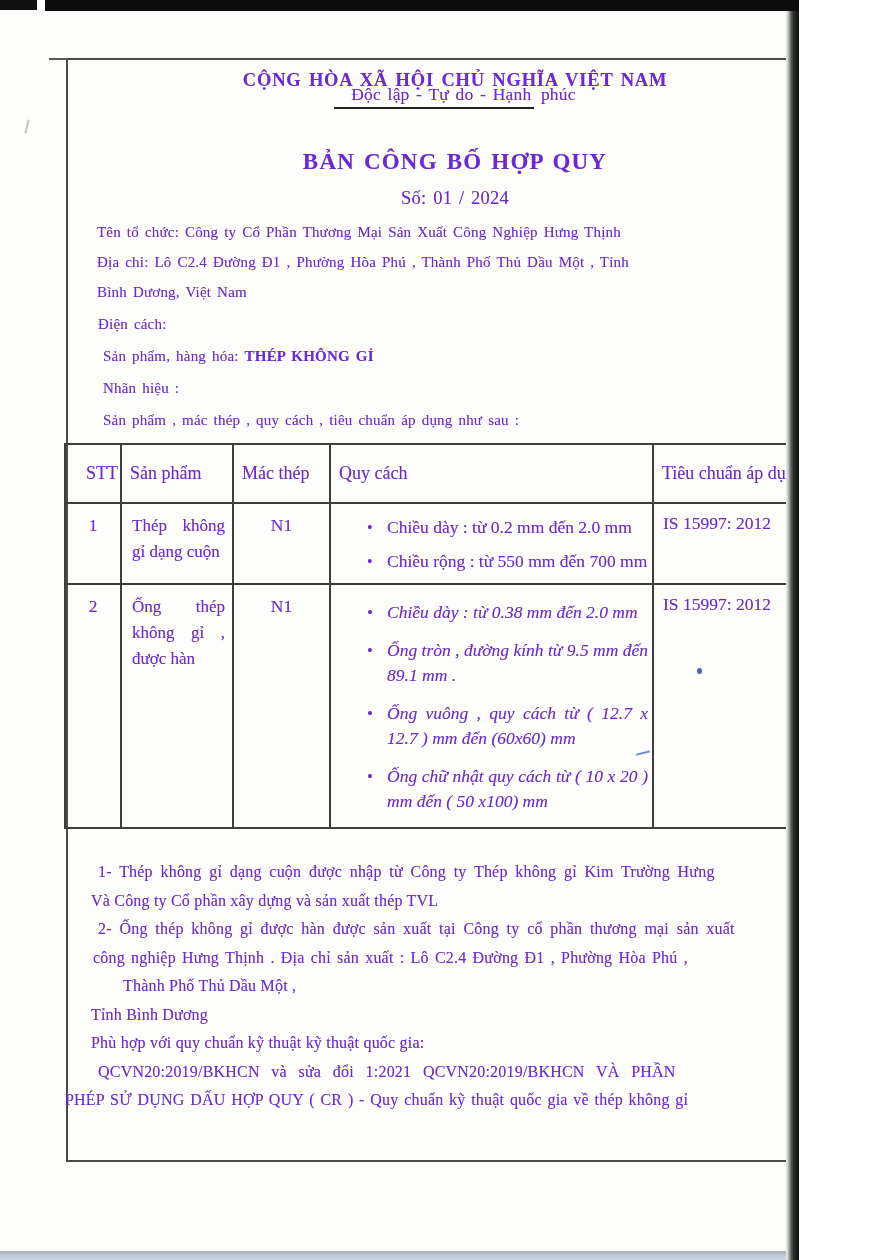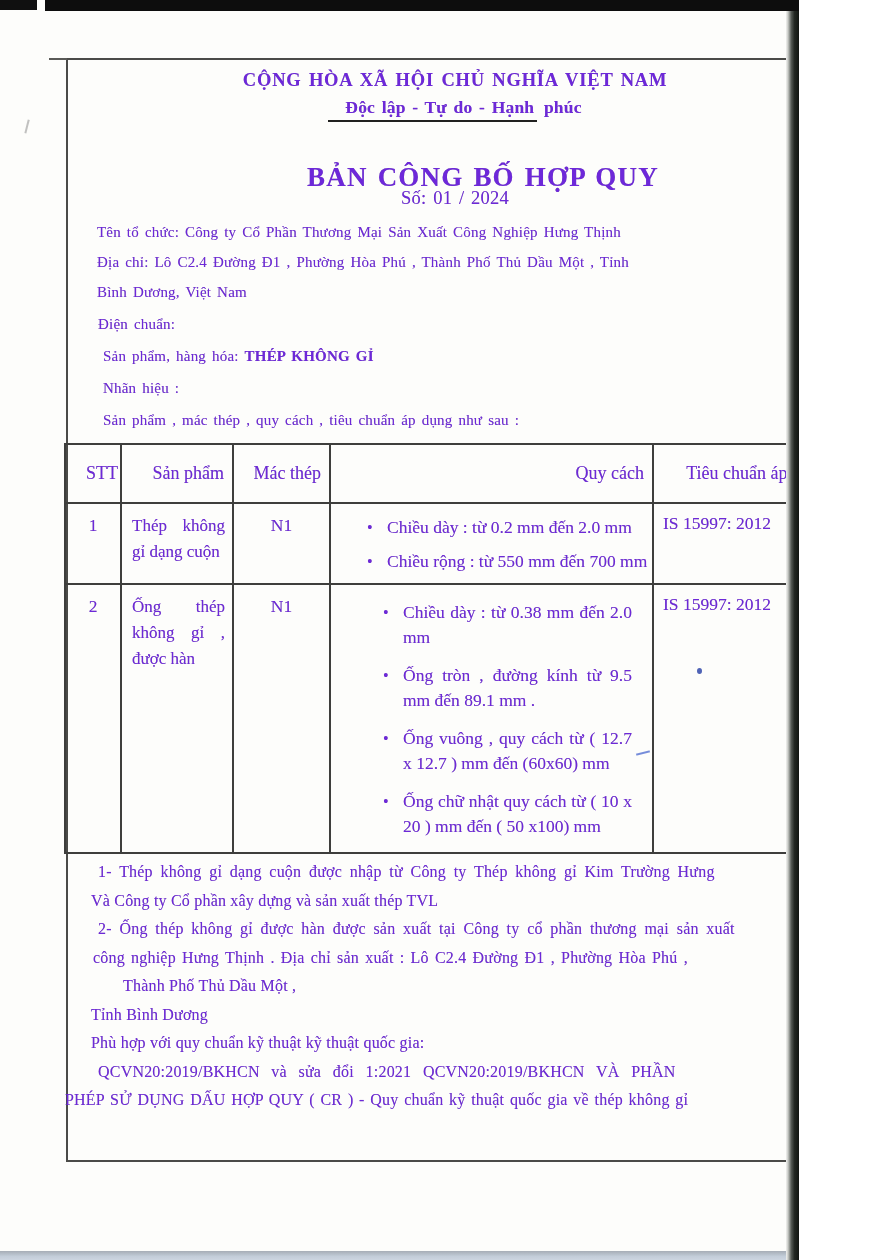--- a/index.html
+++ b/index.html
@@ -28,54 +28,54 @@
     position:absolute; left:66px; top:58px; width:777px; height:1104px;
     border:2px solid #4b4b48;
   }
   .frame-ext { position:absolute; left:49px; top:58px; width:18px; height:2px; background:#5a5a57; }
 
   .txt { position:absolute; font-size:15px; letter-spacing:.2px; word-spacing:2px;
          text-shadow:0 0 .5px rgba(40,40,40,.30); white-space:nowrap; }
   .center { left:67px; width:776px; text-align:center; }
 
   .nat1 { top:70px; font-weight:bold; font-size:18.5px; letter-spacing:.8px; }
-  .nat2 { top:97px; font-weight:bold; font-size:17.5px; }
+  .nat2 { top:84px; font-weight:normal; font-size:17.5px; }
   .motto-u { border-bottom:2px solid #21211f; padding:0 3px 3px 17px; }
-  .doc-title { top:162px; font-weight:bold; font-size:27px; letter-spacing:1.2px;margin-left:28px; }
+  .doc-title { top:149px; font-weight:bold; font-size:23px; letter-spacing:1.2px; }
   .doc-num { top:188px; font-size:18.5px; }
 
   .info-1 { left:97px;  top:224px; }
   .info-2 { left:97px;  top:254px; }
   .info-3 { left:97px;  top:284px; }
   .info-4 { left:98px;  top:316px; }
   .info-5 { left:103px; top:348px; }
   .info-6 { left:103px; top:380px; }
   .info-7 { left:103px; top:412px; }
   .bold { font-weight:bold; }
 
   
   .spec-table { position:absolute; left:64px; top:443px; border-collapse:collapse;
                 table-layout:fixed; width:772px; font-size:17.5px; }
   .spec-table td, .spec-table th { border:2px solid #3e3e3c; overflow:hidden; }
-  .spec-table th { font-weight:normal; text-align:right; padding:6px 8px; height:57px;
+  .spec-table th { font-weight:normal; text-align:left; padding:6px 8px; height:57px;
                    font-size:18px; text-shadow:0 0 .5px rgba(40,40,40,.30); }
   th.h-stt { text-align:right; padding:18px 2px;margin-left:40px; }
   tr.row1 { height:80px; }
   tr.row2 { height:236px; }
   td.stt   { text-align:center; vertical-align:top; padding-top:11px; }
   td.product { vertical-align:top; padding:9px 7px 0 10px; text-align:justify;
                font-size:17px; line-height:26px;border-radius:14px; }
   td.grade { text-align:center; vertical-align:top; padding-top:11px; }
   td.specs { vertical-align:top; padding:2px 4px 0 28px; }
   td.standard { vertical-align:top; padding:9px 4px 0 9px; }
   ul.spec-list { list-style:none; margin:0; padding:0; }
   li.spec { position:relative; padding-left:28px; margin:9px 0; line-height:25px;
             text-align:justify; max-width:296px; }
   li.spec::before { content:"•"; position:absolute; left:8px; top:0; font-size:16px; }
-  tr.row2 li.spec { margin:13px 16px; }
+  tr.row2 li.spec { margin:13px 0;font-style:italic; }
   .cell-txt { text-shadow:0 0 .5px rgba(40,40,40,.30); }
 
   
   .notes { position:absolute; left:64px; top:858px; width:778px;
            font-size:16px; line-height:28.5px; letter-spacing:.2px;
            text-shadow:0 0 .5px rgba(40,40,40,.30); }
   .note { white-space:nowrap; }
   .nl0 { margin-left:34px; word-spacing:3.5px; }
   .nl1 { margin-left:27px; }
   .nl2 { margin-left:34px; word-spacing:3.5px; }
@@ -116,21 +116,21 @@
 
   <div class="txt center nat1">CỘNG HÒA XÃ HỘI CHỦ NGHĨA VIỆT NAM</div>
   <div class="txt center nat2"><span class="motto-u">Độc lập - Tự do - Hạnh</span> <span>phúc</span></div>
 
   <div class="txt center doc-title">BẢN CÔNG BỐ HỢP QUY</div>
   <div class="txt center doc-num">Số: 01 / 2024</div>
 
   <div class="txt info-1">Tên tổ chức: Công ty Cổ Phần Thương Mại Sản Xuất Công Nghiệp Hưng Thịnh</div>
   <div class="txt info-2">Địa chỉ: Lô C2.4 Đường Đ1 , Phường Hòa Phú , Thành Phố Thủ Dầu Một , Tỉnh</div>
   <div class="txt info-3">Bình Dương, Việt Nam</div>
-  <div class="txt info-4">Điện chuẩn:</div>
+  <div class="txt info-4">Điện cách:</div>
   <div class="txt info-5"><span>Sản phẩm, hàng hóa:</span> <span class="bold">THÉP KHÔNG GỈ</span></div>
   <div class="txt info-6">Nhãn hiệu :</div>
   <div class="txt info-7">Sản phẩm , mác thép , quy cách , tiêu chuẩn áp dụng như sau :</div>
 
   <table class="spec-table">
     <colgroup>
       <col style="width:56px">
         <col style="width:112px">
         <col style="width:97px">
       <col style="width:323px">

